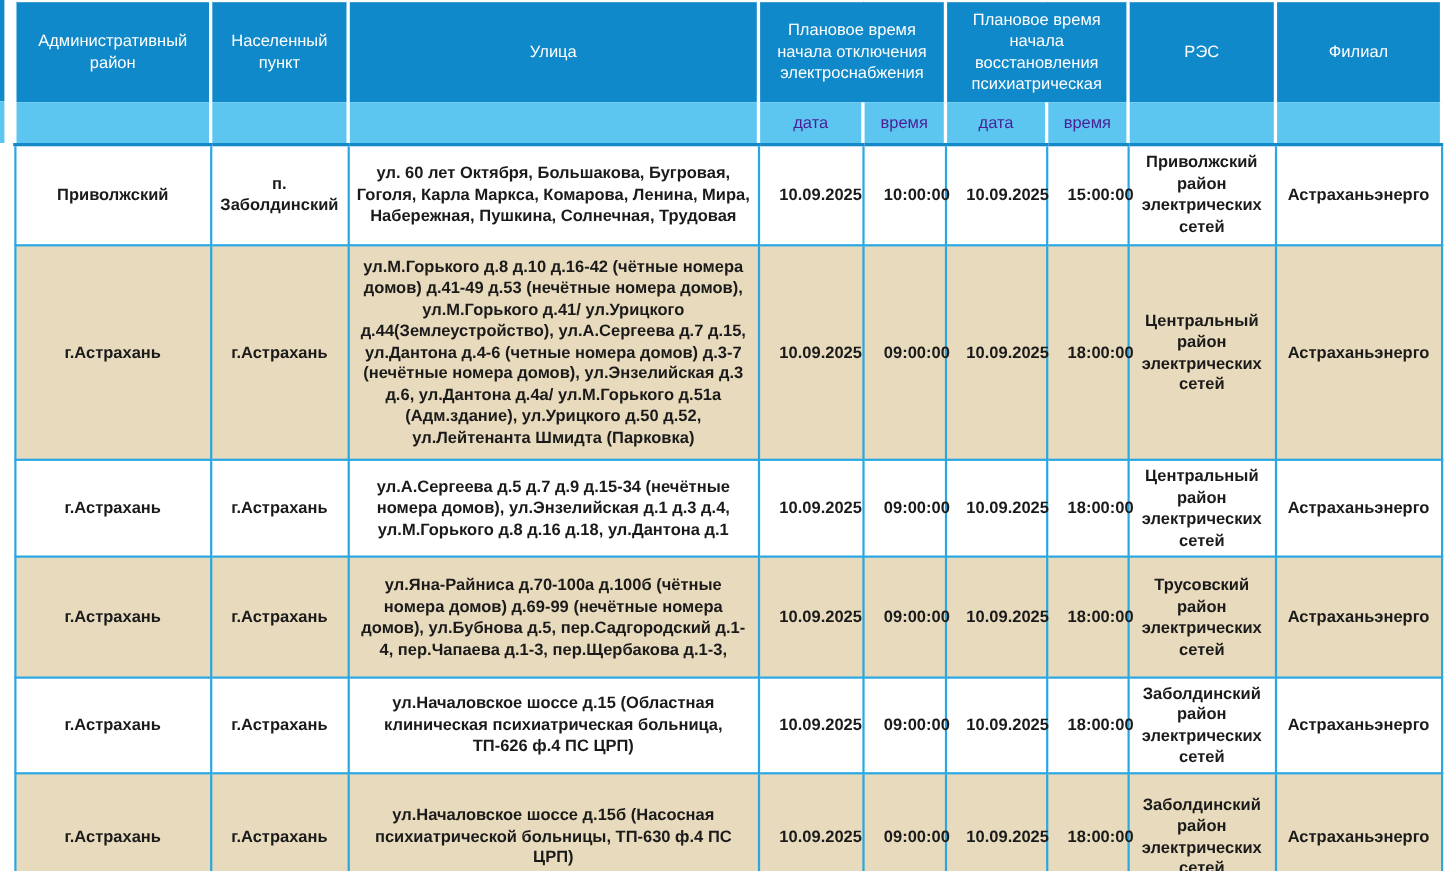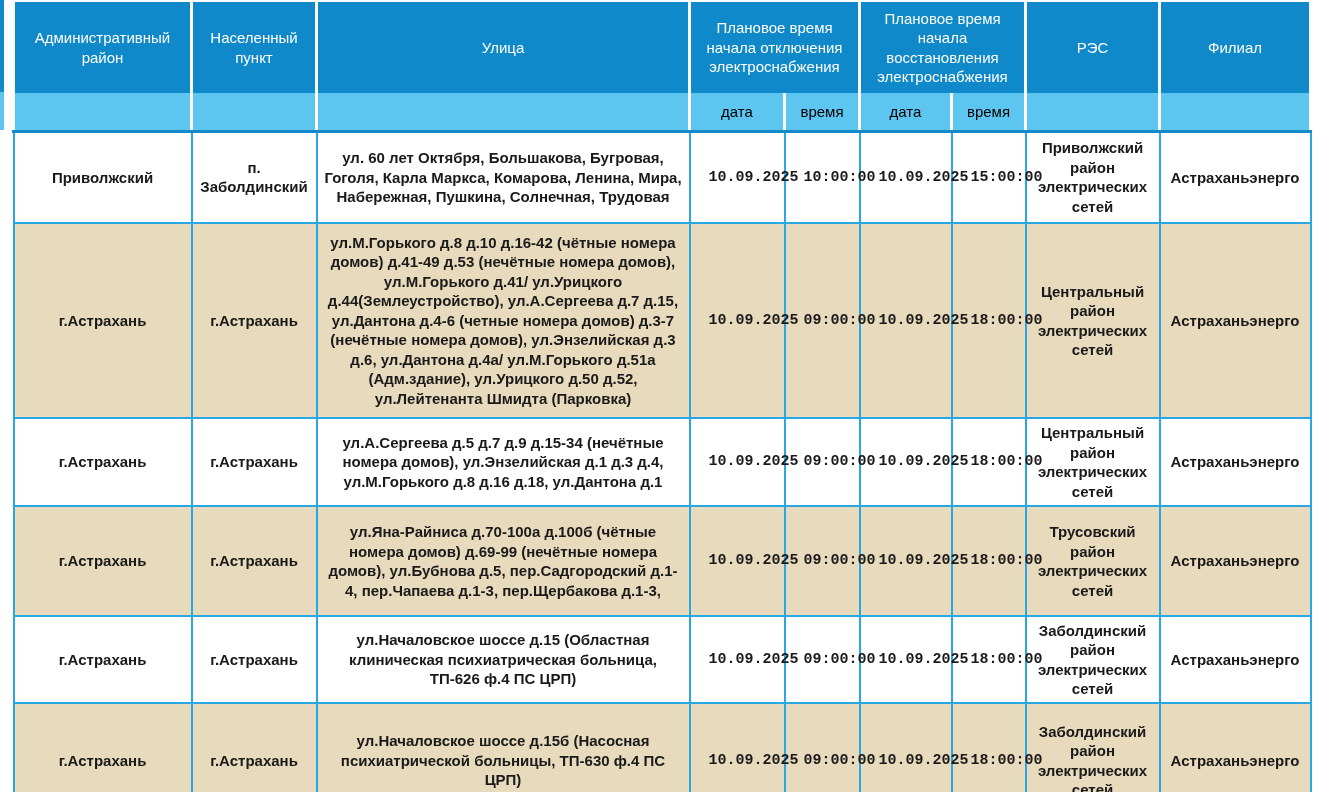--- a/index.html
+++ b/index.html
@@ -39,42 +39,42 @@
     border-right: 3px solid #ffffff;
     border-top: 2px solid #ffffff;
     border-bottom: 0;
     padding: 4px 6px;
     text-align: center;
     vertical-align: middle;
   }
   
   th.h2 {
     background: #5cc6f1;
-    color: #000000;
+    color: #4c1d95;
     font-weight: 400;
     font-size: 15px;
     border-left: 3px solid #ffffff;
     border-right: 3px solid #ffffff;
     border-top: 0;
     border-bottom: 3px solid #1588c8;
     padding: 2px 4px;
     text-align: center;
     vertical-align: middle;
   }
   td {
     border: 2px solid #29a7e2;
     font-size: 15px;
     font-weight: 700;
     line-height: 1.3;
     text-align: center;
     vertical-align: middle;
     padding: 2px 5px;
     word-wrap: break-word;
   }
-  td.nowrap { white-space: nowrap; padding: 2px 18px; font-family: Liberation Mono, monospace; }
+  td.nowrap { white-space: nowrap; padding: 2px 18px; }
   tr.beige td { background: #e8dabc; }
   tr.white td { background: #ffffff; }
 </style>
 </head>
 <body>
 
 <div class="edge-strip">
   <div class="dark"></div>
   <div class="light"></div>
 </div>
@@ -90,21 +90,21 @@
     <col style="width:74px">
     <col style="width:134px">
     <col style="width:151px">
   </colgroup>
   <thead>
     <tr style="height:92px">
       <th class="h1">Административный район</th>
       <th class="h1">Населенный пункт</th>
       <th class="h1">Улица</th>
       <th class="h1" colspan="2">Плановое время начала отключения электроснабжения</th>
-      <th class="h1" colspan="2">Плановое время начала восстановления электроснабжения</th>
+      <th class="h1" colspan="2">Плановое время начала восстановления психиатрическая</th>
       <th class="h1">РЭС</th>
       <th class="h1">Филиал</th>
     </tr>
     <tr style="height:38px">
       <th class="h2"></th>
       <th class="h2"></th>
       <th class="h2"></th>
       <th class="h2">дата</th>
       <th class="h2">время</th>
       <th class="h2">дата</th>

